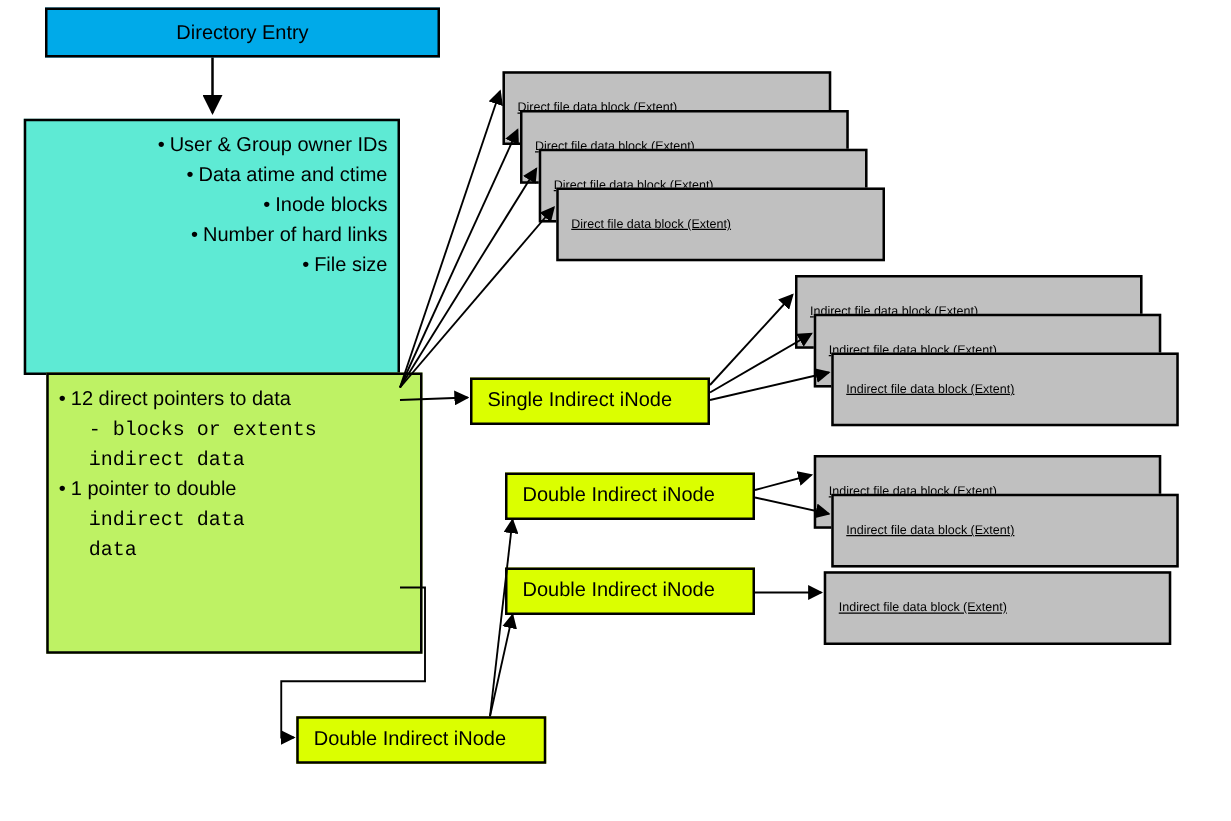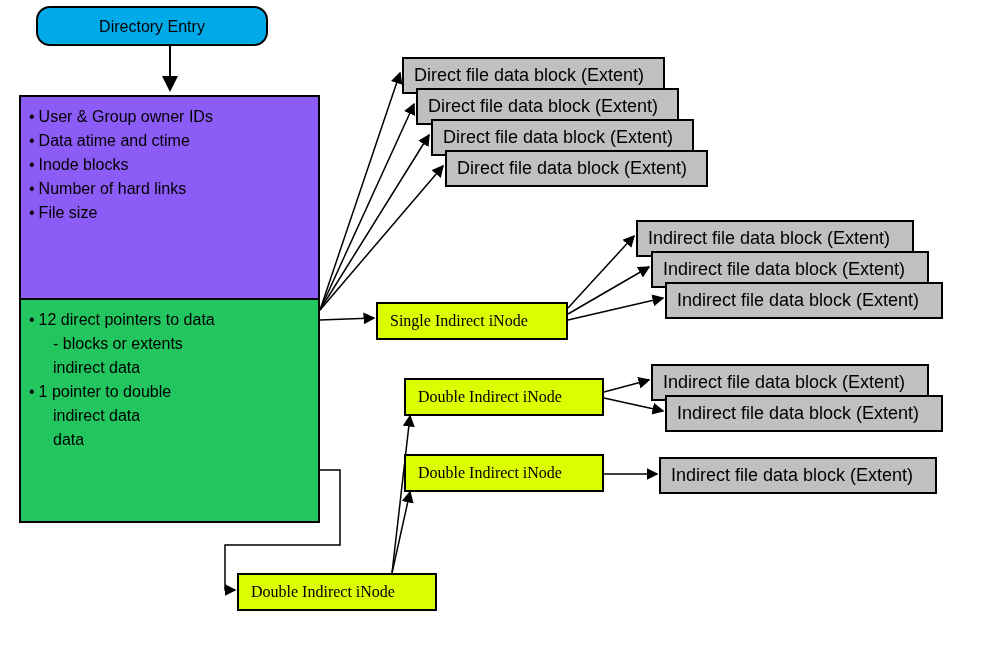--- a/index.html
+++ b/index.html
@@ -16,65 +16,68 @@
       font-size: 16px;
     }
     .directory-entry {
       background: #00aae9;
       text-align: center;
       line-height: 38px;
       height: 40px;
       border: 2px solid black;
     }
     .inode-top {
-      background: #8b5cf6;
+      background: #5eead4;
       padding: 10px 8px;
+      text-align: right;
     }
     .inode-bottom {
-      background: #22c55e;
+      background: #bef264;
       padding: 10px 8px;
+      margin-left: 18px;
     }
     .inode-top ul, .inode-bottom ul {
       list-style: none;
     }
     .inode-top li::before, .inode-bottom li::before {
       content: "•";
       margin-right: 4px;
     }
     .inode-top li, .inode-bottom li {
       margin-bottom: 4px;
       font-size: 16px;
       line-height: 1.25;
     }
     .sub {
       padding-left: 24px;
+      font-family: Liberation Mono, monospace;
     }
     .sub::before { content: "" !important; margin:0 !important; }
     .yellow-box {
       background: #dbff00;
       padding: 8px 12px;
       font-size: 16px;
-      font-family: Liberation Serif, serif;
     }
     .gray-box {
       background: #c0c0c0;
-      padding: 6px 10px;
-      font-size: 18px;
+      padding: 22px 10px;
+      font-size: 10px;
+      text-decoration: underline;
     }
     svg.arrows {
       position: absolute;
       top: 0; left: 0;
       width: 985px; height: 657px;
       pointer-events: none;
     }
   </style>
 </head>
 <body>
 
-<div class="box directory-entry" style="left:36px; top:6px; width:232px;border-radius:14px;">
+<div class="box directory-entry" style="left:36px; top:6px; width:316px;">
   <span>Directory Entry</span>
 </div>
 
 <div class="box inode-top" style="left:19px; top:95px; width:301px; height:205px;">
   <ul>
     <li>User &amp; Group owner IDs</li>
     <li>Data atime and ctime</li>
     <li>Inode blocks</li>
     <li>Number of hard links</li>
     <li>File size</li>

